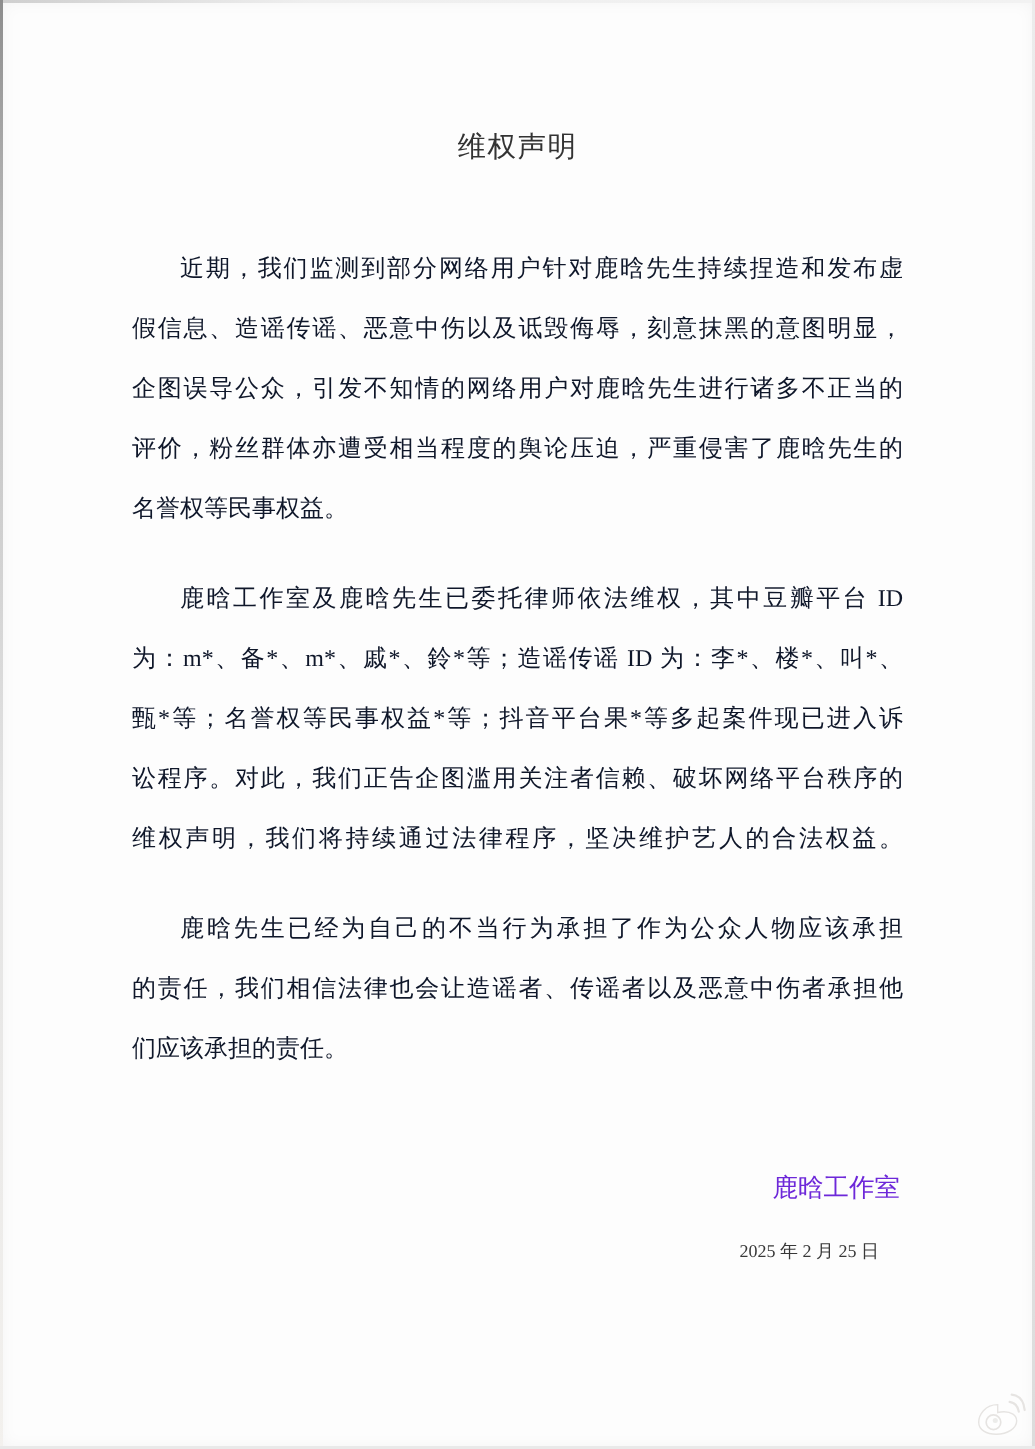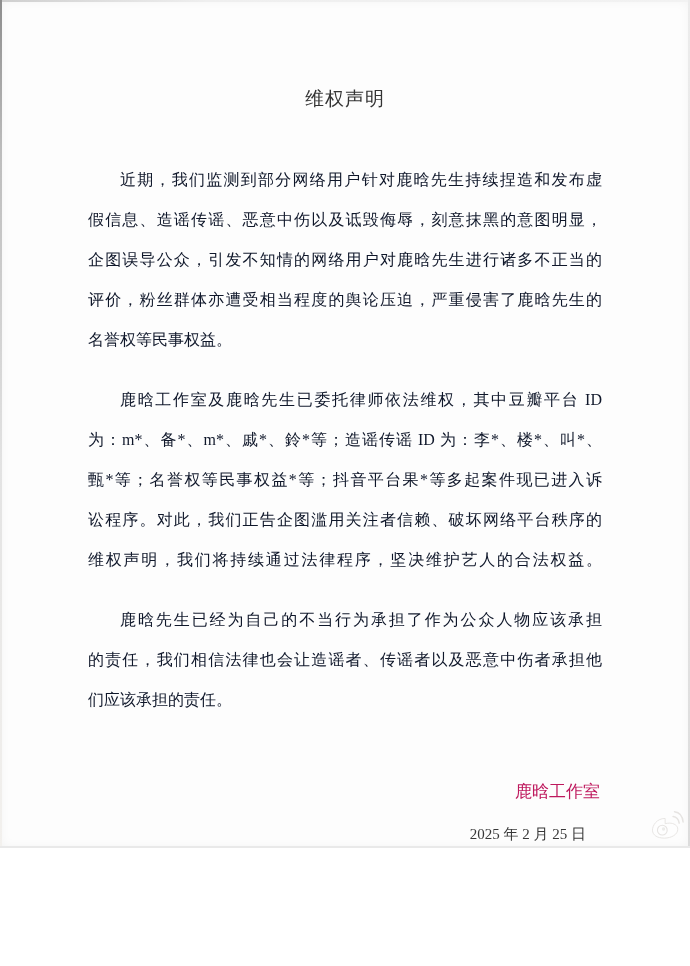--- a/index.html
+++ b/index.html
@@ -1,19 +1,19 @@
 <!DOCTYPE html>
 <html><head>
 <meta charset="utf-8">
 <style>
   html, body { margin: 0; padding: 0; background: #ffffff; }
   .page {
     position: relative;
     width: 690px;
-    height: 848px;
+    height: 966px;
     margin: 0;
     background: #fdfdfd;
     overflow: hidden;
     font-family: "Liberation Sans", sans-serif;
     color: #3d3d3d;
     box-shadow: inset 0 0 12px rgba(0,0,0,0.05);
   }
   .edge-left {
     position: absolute; left: 0; top: 0; width: 2px; height: 100%;
     background: linear-gradient(to bottom, #8d8d8d 0%, #bdbdbd 18%, #e3e3e3 55%, #f3f1ee 100%);
@@ -56,26 +56,26 @@
   .line.indent { text-indent: 2em; }
   .line.short { text-align-last: left; }
   .serif { font-family: "Liberation Serif", serif; }
   .signature {
     margin-top: 58px;
     text-align: right;
     font-size: 17px;
     line-height: 28px;
     padding-right: 2px;
     font-family: "Liberation Serif", serif;
-    color: #be185d;
+    color: #6d28d9;
   }
   .date-line {
     margin-top: 14px;
     text-align: right;
-    font-size: 15px;
+    font-size: 12px;
     line-height: 28px;
     padding-right: 16px;
     font-family: "Liberation Serif", serif;
     color: #383838;
   }
   .watermark {
     position: absolute;
     right: 6px;
     bottom: 8px;
     display: flex;

